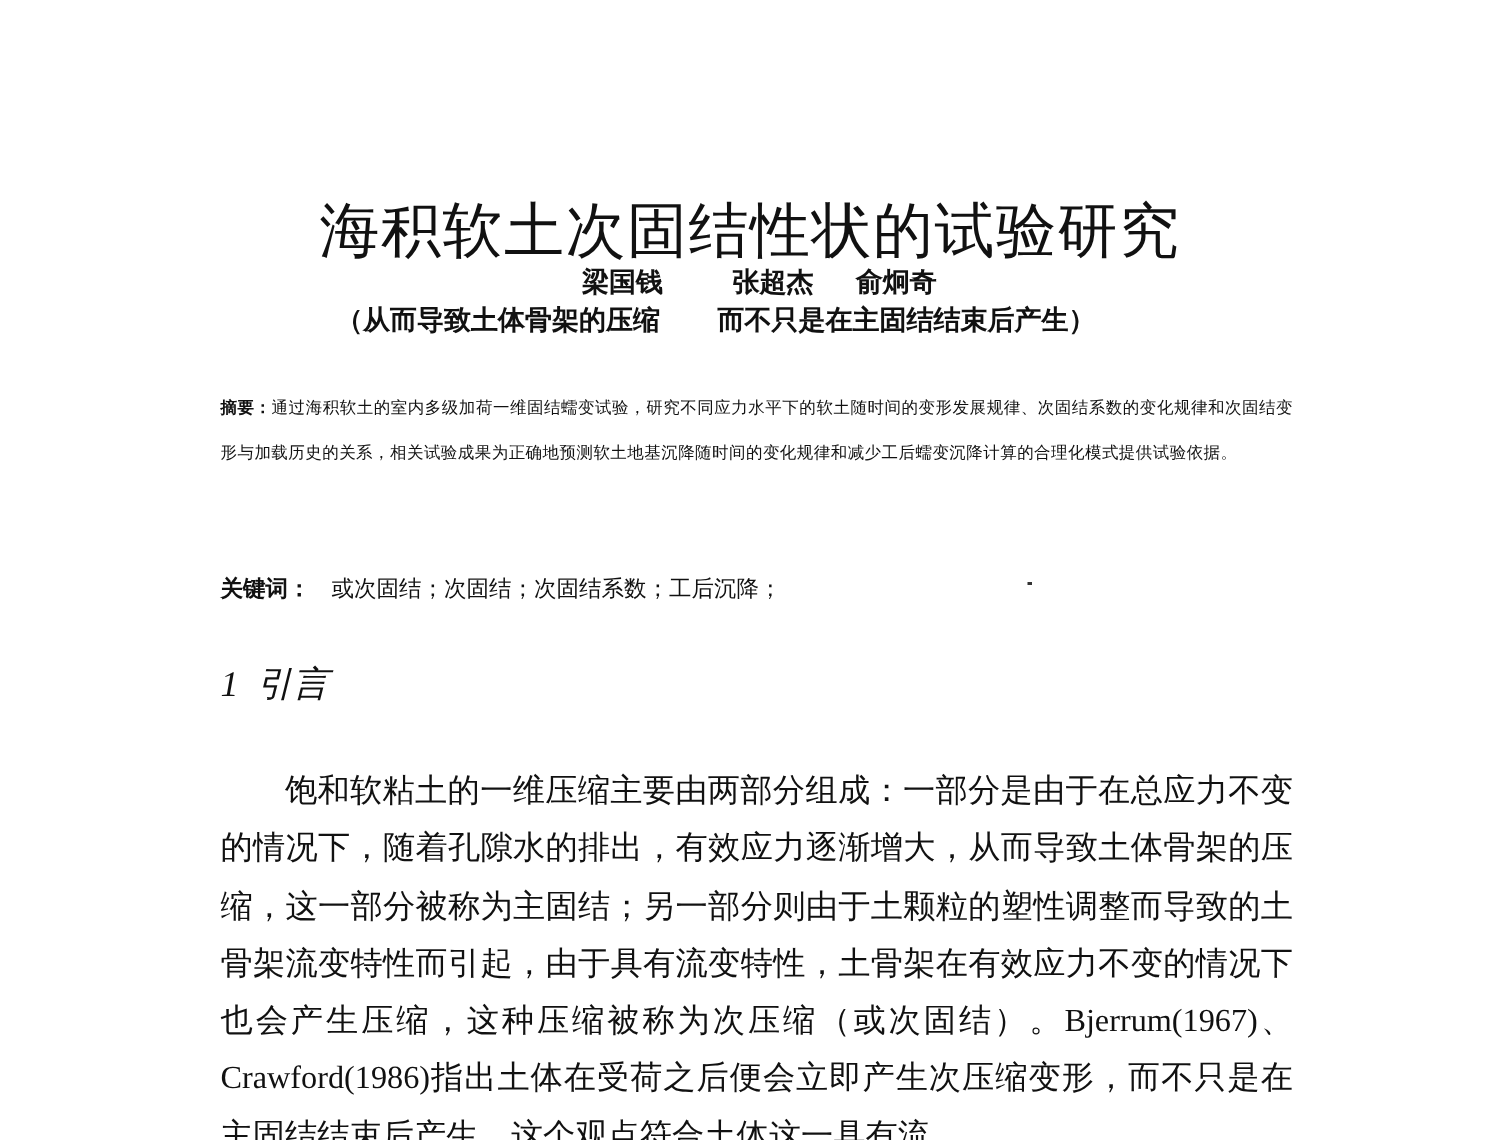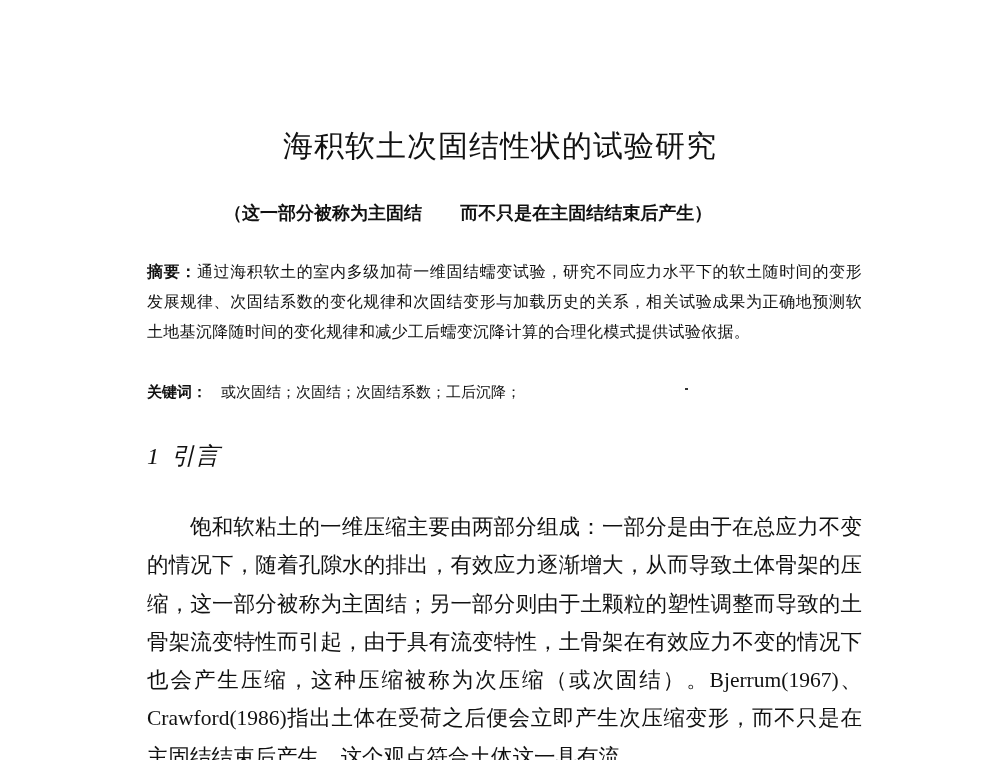--- a/index.html
+++ b/index.html
@@ -19,21 +19,21 @@
     position: absolute;
     left: 0; top: 0;
     width: 1000px; height: 760px;
   }
   .title {
     position: absolute;
     left: 0; width: 1000px;
     top: 126px;
     text-align: center;
     font-family: "DejaVu Sans", "Liberation Sans", sans-serif;
-    font-size: 30px;
+    font-size: 40px;
     letter-spacing: 1px;
     color: #111;
   }
   .authors {
     position: absolute;
     top: 176px;
     left: 388px;
     font-family: "DejaVu Sans", "Liberation Sans", sans-serif;
     font-size: 18px;
     font-weight: bold;
@@ -50,21 +50,21 @@
     font-size: 18px;
     font-weight: bold;
     white-space: nowrap;
   }
   .affil .i1 { margin-right: 32px; }
   .abstract {
     position: absolute;
     left: 147px;
     top: 257px;
     width: 715px;
-    font-size: 16px;
+    font-size: 11px;
     line-height: 30px;
     text-align: justify;
     letter-spacing: 0.3px;
   }
   .abstract .label, .keywords .label {
     font-family: "DejaVu Sans", "Liberation Sans", sans-serif;
     font-weight: bold;
   }
   .keywords {
     position: absolute;
@@ -109,23 +109,28 @@
   }
   .body-text p { margin: 0; }
 </style>
 </head>
 <body>
 
 <div class="page">
 
   <div class="title">海积软土次固结性状的试验研究</div>
 
+  <div class="authors">
+    <span class="a1">梁国钱</span>
+    <span class="a2">张超杰</span>
+    <span class="a3">俞炯奇</span>
+  </div>
 
   <div class="affil">
-    <span class="i1">（这一部分被称为主固结</span>
+    <span class="i1">（从而导致土体骨架的压缩</span>
     <span class="i2">而不只是在主固结结束后产生）</span>
   </div>
 
   <div class="abstract"><span class="label">摘要：</span><span>通过海积软土的室内多级加荷一维固结蠕变试验，研究不同应力水平下的软土随时间的变形发展规律、次固结系数的变化规律和次固结变形与加载历史的关系，相关试验成果为正确地预测软土地基沉降随时间的变化规律和减少工后蠕变沉降计算的合理化模式提供试验依据。</span></div>
 
   <div class="keywords">
     <span class="label">关键词：</span><span class="kw">或次固结；次固结；次固结系数；工后沉降；</span>
   </div>
 
   <div class="speck"></div>

